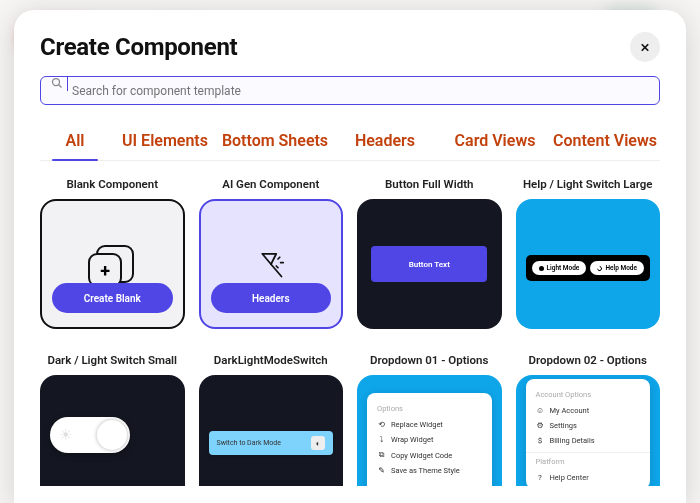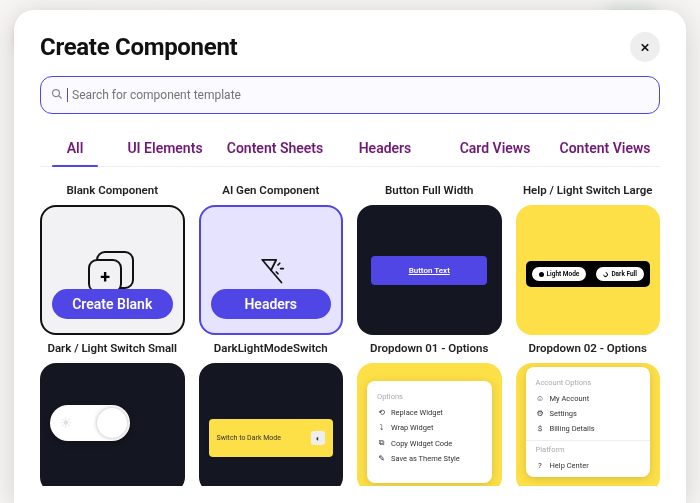--- a/index.html
+++ b/index.html
@@ -8,61 +8,61 @@
   .bg-blur .pill { height: 36px; border-radius: 18px; }
   .bg-blur .pill.a { width: 80px; background: #f14a4a; }
   .bg-blur .pill.b { width: 80px; background: #e0e0e0; }
   .bg-blur .pill.c { width: 60px; background: #d6e3dd; position: absolute; right: 40px; top: 6px; }
 
   .modal { position: absolute; top: 10px; left: 14px; right: 14px; bottom: 0; background: #fff; border-radius: 20px 20px 0 0; box-shadow: 0 4px 30px rgba(0,0,0,.15); padding: 22px 26px 17px; display: flex; flex-direction: column; }
   .modal-head { display: flex; align-items: center; justify-content: space-between; }
   .title { font-size: 24px; font-weight: 700; color: #111; letter-spacing: -0.3px; }
   .close { width: 30px; height: 30px; border-radius: 50%; background: #eee; display: flex; align-items: center; justify-content: center; cursor: pointer; color: #111; font-size: 17px; font-weight: 500; }
 
-  .search { margin-top: 14px; display: flex; align-items: center; height: 38px; border: 1.5px solid #4f46e5; border-radius: 12px; padding: 0 10px; background: #fafaff; }
+  .search { margin-top: 14px; display: flex; height: 29px; border: 1.5px solid #4f46e5; border-radius: 6px; padding: 0 10px; background: #fafaff; }
   .search .sicon { color: #888; font-size: 12px; margin-right: 6px; }
   .search input { border: none; outline: none; flex: 1; background: transparent; font-size: 12px; color: #333; }
   .search .caret { width: 1px; height: 14px; background: #4f46e5; margin-left: -2px; margin-right: 4px; }
 
   .tabs { display: flex; margin-top: 16px; border-bottom: 1px solid #eee; gap: 0; }
-  .tab { font-size: 14px; font-weight: 600; color: #701a75; padding: 10px 0; flex: 1; text-align: center; cursor: pointer; position: relative; }
+  .tab { font-size: 16px; font-weight: 600; color: #c2410c; padding: 10px 0; flex: 1; text-align: center; cursor: pointer; position: relative; }
   .tab.active::after { content: ""; position: absolute; left: 12px; right: 12px; bottom: -1px; height: 2px; background: #4f46e5; border-radius: 2px; }
   .tab:first-child { flex: 0 0 70px; }
 
-  .grid { margin-top: 10px; display: grid; grid-template-columns: repeat(4, 1fr); gap: 0 14px; overflow-y: auto; padding-bottom: 6px; flex: 1; }
+  .grid { margin-top: 10px; display: grid; grid-template-columns: repeat(4, 1fr); gap: 18px 14px; overflow-y: auto; padding-bottom: 6px; flex: 1; }
   .card { display: flex; flex-direction: column; align-items: center; }
   .card-title { font-size: 11.5px; font-weight: 600; color: #222; padding: 6px 0 8px; text-align: center; white-space: nowrap; overflow: hidden; text-overflow: ellipsis; width: 100%; }
   .preview { width: 100%; height: 130px; border-radius: 16px; display: flex; flex-direction: column; align-items: center; justify-content: center; position: relative; overflow: hidden; }
   .preview.light-box { background: #f2f2f5; border: 2.5px solid #111; }
   .preview.purple-box { background: #e6e3ff; border: 2.5px solid #4f46e5; }
   .preview.dark { background: #141721; }
-  .preview.grey { background: #fde047; }
-
-  .btn { height: 30px; border-radius: 16px; background: #4f46e5; color: #fff; font-size: 14px; font-weight: 600; display: flex; align-items: center; justify-content: center; padding: 0 20px; margin-top: 14px; cursor: pointer; width: 86%; }
+  .preview.grey { background: #0ea5e9; }
+
+  .btn { height: 30px; border-radius: 16px; background: #4f46e5; color: #fff; font-size: 10px; font-weight: 600; display: flex; align-items: center; justify-content: center; padding: 0 20px; margin-top: 14px; cursor: pointer; width: 86%; }
   .btn.inside { position: absolute; bottom: 14px; left: 10px; right: 10px; width: auto; }
 
   .plus-stack { width: 48px; height: 44px; position: relative; margin-top: 6px; }
   .plus-stack::before { content: ""; position: absolute; left: 8px; top: 0; width: 34px; height: 34px; border: 2.2px solid #111; border-radius: 9px; }
   .plus-front { position: absolute; left: 0; top: 8px; width: 34px; height: 34px; border: 2.2px solid #111; border-radius: 9px; background: #f2f2f5; display:flex; align-items:center; justify-content:center; font-size:18px; font-weight:700; }
 
   .magic { width: 44px; height: 44px; margin-top: 4px; display:flex; align-items:center; justify-content:center; }
 
-  .btn-text-pill { width: 80%; height: 29px; border-radius: 4px; background: #4f46e5; color: #fff; font-size: 8px; font-weight: 600; display:flex; align-items:center; justify-content:center;text-decoration:underline; }
+  .btn-text-pill { width: 80%; height: 36px; border-radius: 4px; background: #4f46e5; color: #fff; font-size: 8px; font-weight: 600; display:flex; align-items:center; justify-content:center; }
 
   .pillbar { position: absolute; left: 10px; right: 10px; top: 56px; height: 26px; background: #000; border-radius: 5px; display: flex; align-items: center; justify-content: space-between; padding: 0 6px; }
   .pillbar .opt { background: #fff; border-radius: 12px; font-size: 6.5px; font-weight: 600; padding: 3px 7px; display: flex; align-items: center; gap: 3px; }
   .pillbar .opt .dot { width: 5px; height: 5px; border-radius: 50%; background: #000; }
   .pillbar .opt.dark-opt .dot { background: transparent; border: 1px solid #000; border-left-color: #fff; transform: rotate(45deg); }
 
   .switch { width: 80px; height: 36px; border-radius: 18px; background: #fff; position: relative; box-shadow: 0 2px 6px rgba(0,0,0,.3); }
   .switch .knob { position: absolute; right: 3px; top: 3px; width: 30px; height: 30px; border-radius: 50%; background: #fff; box-shadow: 0 0 4px rgba(0,0,0,.3); }
   .switch .sun { position:absolute; left:9px; top:9px; font-size:15px; color:#e0e0e0; }
   .dark .switch-wrap { position:absolute; left:10px; right:38px; top:42px; }
 
-  .mode-row { position: absolute; left: 10px; right: 10px; top: 56px; height: 38px; background: #fde047; border-radius: 4px; display: flex; align-items: center; padding: 0 8px; font-size: 7px; color: #333; box-shadow: 0 1px 3px rgba(0,0,0,.15); }
+  .mode-row { position: absolute; left: 10px; right: 10px; top: 56px; height: 24px; background: #7dd3fc; border-radius: 4px; display: flex; align-items: center; padding: 0 8px; font-size: 7px; color: #333; box-shadow: 0 1px 3px rgba(0,0,0,.15); }
   .mode-row .spacer { flex: 1; }
   .mode-row .mini { width: 14px; height: 14px; background: #eee; border-radius: 3px; display:flex; align-items:center; justify-content:center; font-size:8px; }
 
   .menu { position: absolute; left: 10px; right: 10px; top: 18px; bottom: 10px; background: #fff; border-radius: 8px; box-shadow: 0 2px 10px rgba(0,0,0,.15); padding: 8px 10px; font-size: 7.5px; color: #333; overflow: hidden; }
   .menu .hdr { font-size: 7.5px; color: #aaa; margin-bottom: 4px; margin-top: 3px; }
   .menu .item { display: flex; align-items: center; gap: 5px; padding: 3px 0; }
   .menu .item .ic { width: 9px; text-align: center; font-size: 8px; }
   .menu .divider { height: 1px; background: #eee; margin: 4px -10px; }
 
   .grid::-webkit-scrollbar { width: 0; }
@@ -91,21 +91,21 @@
           <line x1="21" y1="21" x2="15" y2="15"></line>
         </svg>
     </span>
     <span class="caret"></span>
     <input type="text" placeholder="Search for component template" style="">
   </div>
 
   <div class="tabs">
     <div class="tab active">All</div>
     <div class="tab">UI Elements</div>
-    <div class="tab">Content Sheets</div>
+    <div class="tab">Bottom Sheets</div>
     <div class="tab">Headers</div>
     <div class="tab">Card Views</div>
     <div class="tab">Content Views</div>
   </div>
 
   <div class="grid">
 
     <div class="card">
       <div class="card-title">Blank Component</div>
       <div class="preview light-box">
@@ -140,21 +140,21 @@
     <div class="card">
       <div class="card-title">Help / Light Switch Large</div>
       <div class="preview grey">
         <div class="pillbar">
           <div class="opt">
               <span class="dot"></span>
               <span>Light Mode</span>
             </div>
           <div class="opt dark-opt">
               <span class="dot"></span>
-              <span>Dark Full</span>
+              <span>Help Mode</span>
             </div>
         </div>
       </div>
     </div>
 
     <div class="card">
       <div class="card-title">Dark / Light Switch Small</div>
       <div class="preview dark">
         <div class="switch-wrap">
           <div class="switch">

